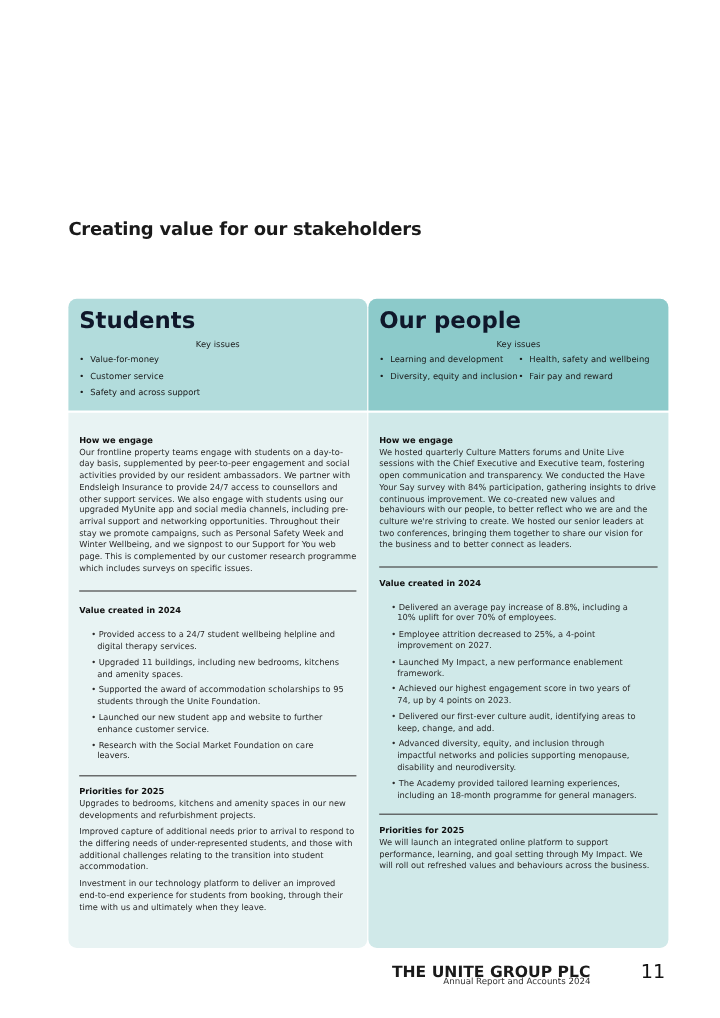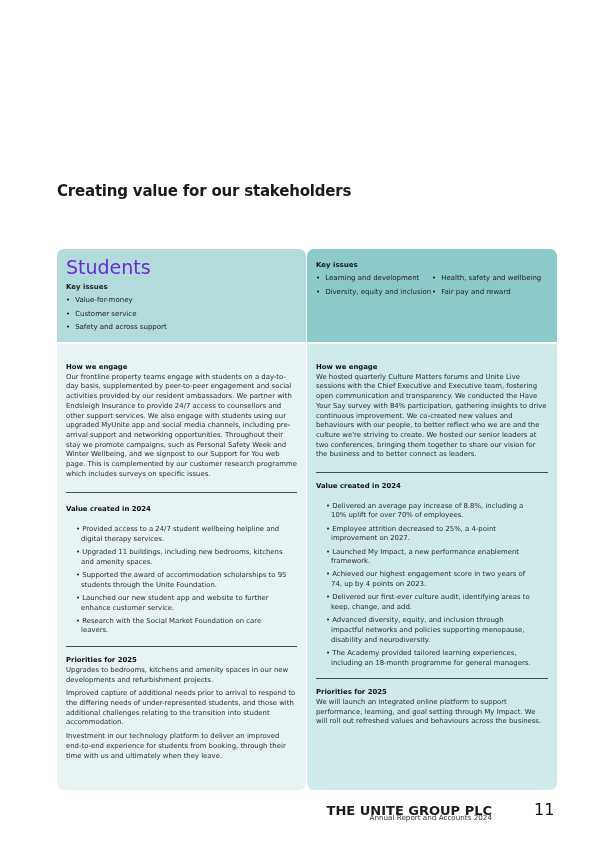--- a/index.html
+++ b/index.html
@@ -1,22 +1,22 @@
 <!DOCTYPE html>
 <html><head>
 <meta charset="utf-8">
 <style>
   html, body { margin:0; padding:0; }
   body { width:600px; height:848px; background:#ffffff; position:relative; font-family:"DejaVu Sans", sans-serif; color:#1a1a1a; overflow:hidden; }
   .page-title { position:absolute; left:57px; top:182px; font-size:15px; font-weight:bold; color:#1a1a1a; letter-spacing:-0.2px; }
   .hdr { position:absolute; top:249px; height:93px; border-radius:7px 7px 0 0; box-sizing:border-box; padding:7px 9px; }
   .hdr.students { left:57px; width:249px; background:#b2dcdc; }
   .hdr.people { left:307px; width:250px; background:#8ccaca; }
-  .hdr h2 { margin:0; font-size:19px; font-weight:normal; line-height:22px; color:#6d28d9; }
-  .hdr .ki { font-size:7px; font-weight:bold; margin-top:5px; }
+  .hdr h2 { margin:0; font-size:19px; font-weight:bold; line-height:22px; color:#0f172a; }
+  .hdr .ki { font-size:7px; font-weight:normal; margin-top:5px;text-align:center; }
   .hdr ul { list-style:none; margin:3px 0 0 0; padding:0; font-size:7px; line-height:13.5px; }
   .hdr ul li::before { content:"•"; margin-right:5px; }
   .cols { display:flex; }
   .cols ul { width:125px; }
   .panel { position:absolute; top:344px; height:446px; border-radius:0 0 7px 7px; box-sizing:border-box; padding:19px 9px 9px 9px; font-size:6.9px; line-height:9.7px; color:#2a2a2a; }
   .panel.students { left:57px; width:249px; background:#e8f3f3; }
   .panel.people { left:307px; width:250px; background:#d0e9e9; }
   .sec-h { font-weight:bold; color:#111; }
   .panel p { margin:0 0 4px 0; }
   .rule { border:0; border-top:1px solid #4a4a4a; margin:9px 0 9px 0; }
@@ -36,20 +36,21 @@
   <h2>Students</h2>
   <div class="ki">Key issues</div>
   <ul>
     <li>Value-for-money</li>
     <li>Customer service</li>
     <li>Safety and across support</li>
   </ul>
 </div>
 
 <div class="hdr people">
+  <h2>Our people</h2>
   <div class="ki">Key issues</div>
   <div class="cols">
     <ul>
       <li>Learning and development</li>
       <li>Diversity, equity and inclusion</li>
     </ul>
     <ul>
       <li>Health, safety and wellbeing</li>
       <li>Fair pay and reward</li>
     </ul>

